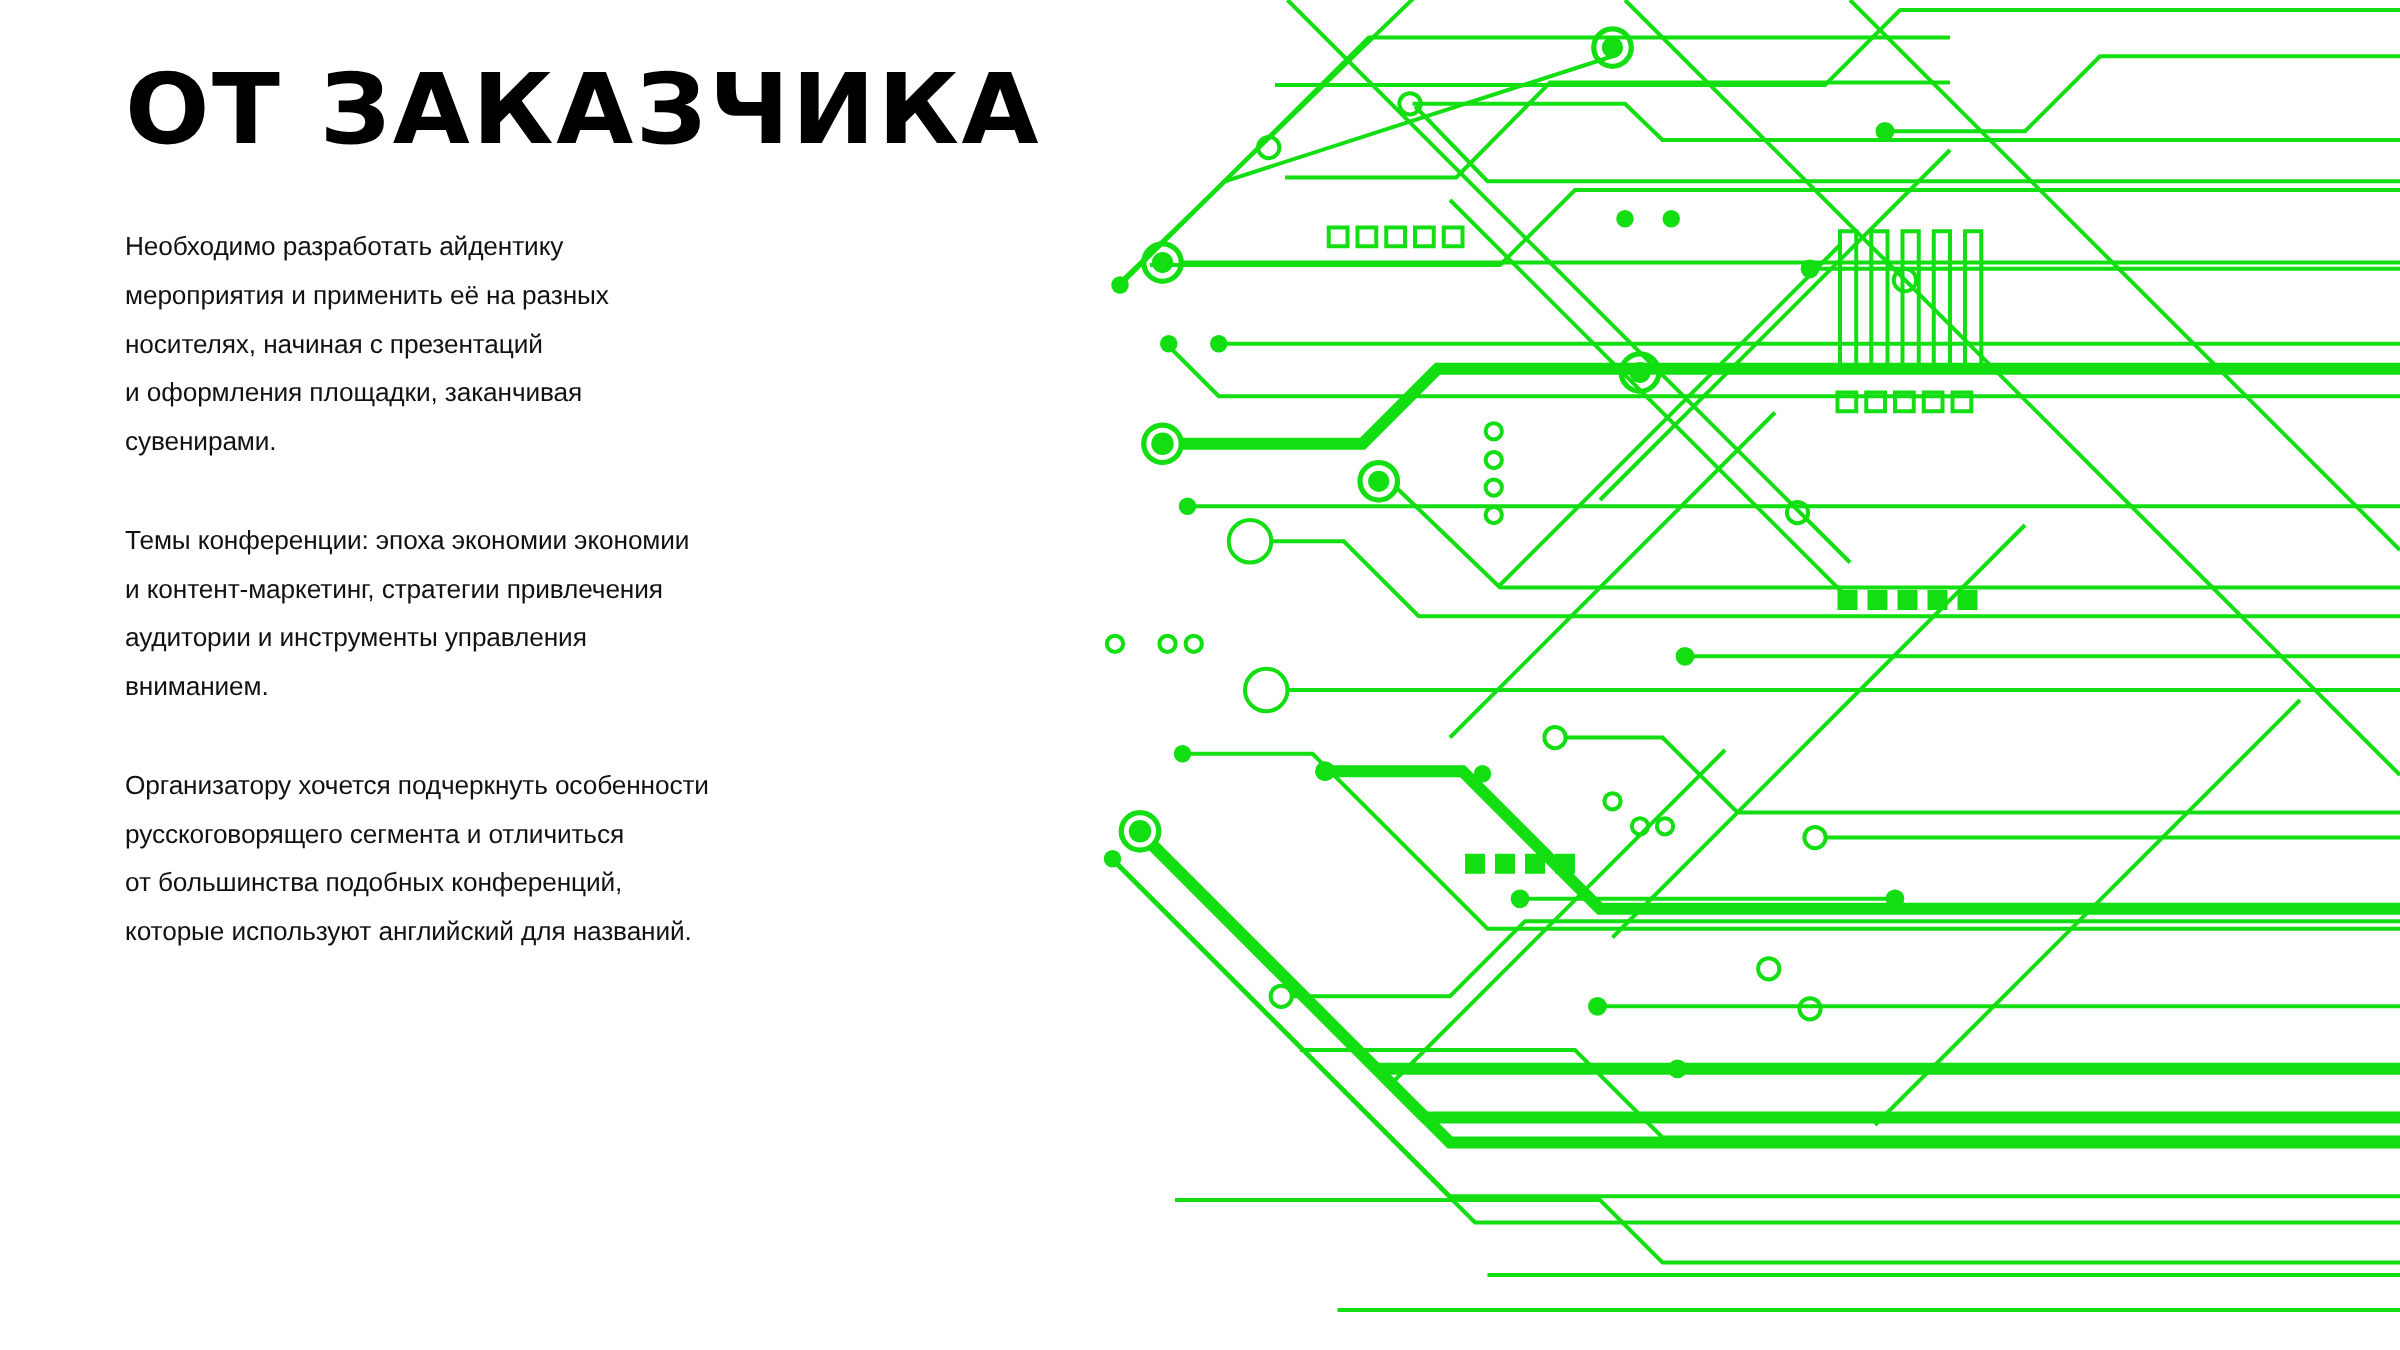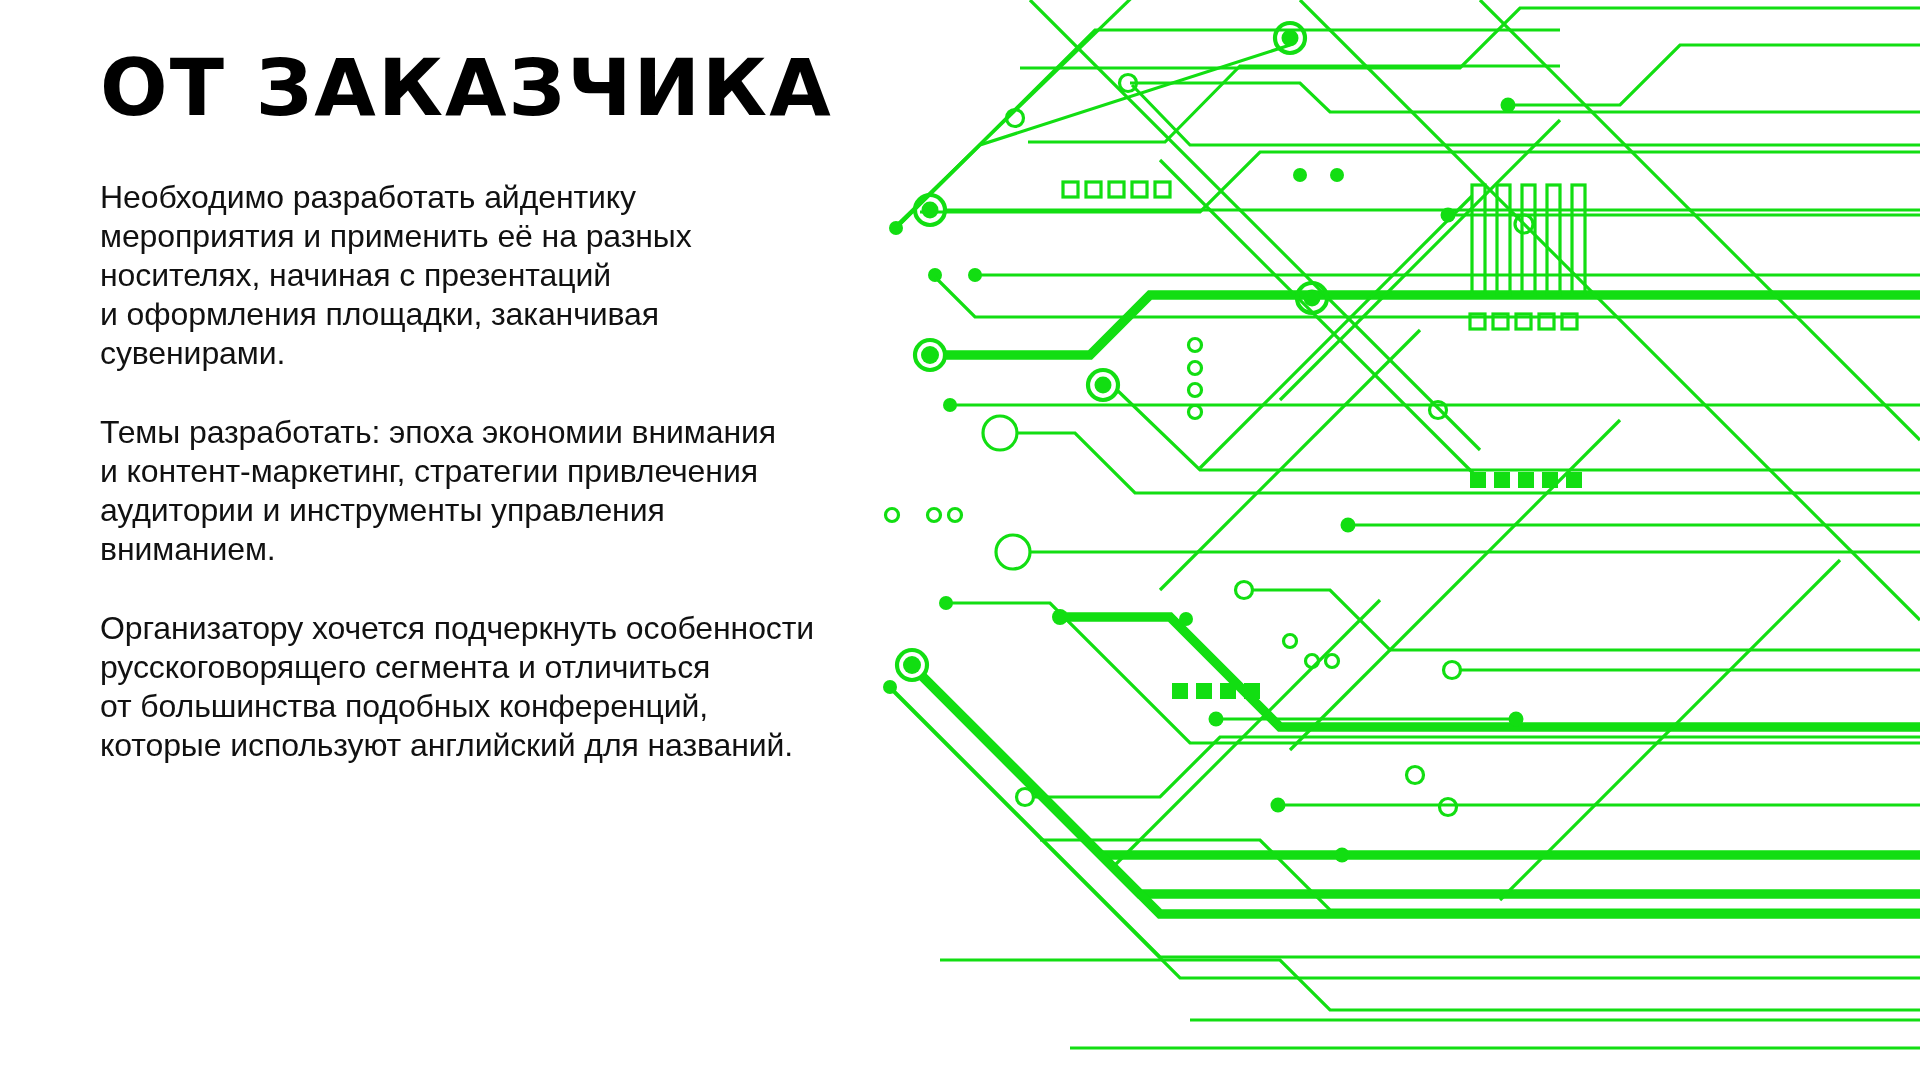--- a/index.html
+++ b/index.html
@@ -41,21 +41,21 @@
     margin: 0 0 0 0;
     transform: scaleX(1.02);
     transform-origin: left top;
     white-space: nowrap;
   }
 
   #body-copy {
     margin-top: 48px;
   }
   .paragraph {
-    font-size: 32px;
+    font-size: 21px;
     line-height: 39px;
     color: #111111;
     margin: 0 0 40px 0;
     letter-spacing: -0.1px;
     font-weight: 400;
     white-space: pre-line;
   }
   .paragraph:last-child { margin-bottom: 0; }
 
   
@@ -76,21 +76,21 @@
   <div id="content">
 
     <h1 id="page-title">ОТ ЗАКАЗЧИКА</h1>
 
     <div id="body-copy">
       <p class="paragraph">Необходимо разработать айдентику
 мероприятия и применить её на разных
 носителях, начиная с презентаций
 и оформления площадки, заканчивая
 сувенирами.</p>
-      <p class="paragraph">Темы разработать: эпоха экономии внимания
+      <p class="paragraph">Темы конференции: эпоха экономии экономии
 и контент-маркетинг, стратегии привлечения
 аудитории и инструменты управления
 вниманием.</p>
       <p class="paragraph">Организатору хочется подчеркнуть особенности
 русскоговорящего сегмента и отличиться
 от большинства подобных конференций,
 которые используют английский для названий.</p>
     </div>
 
   </div>

